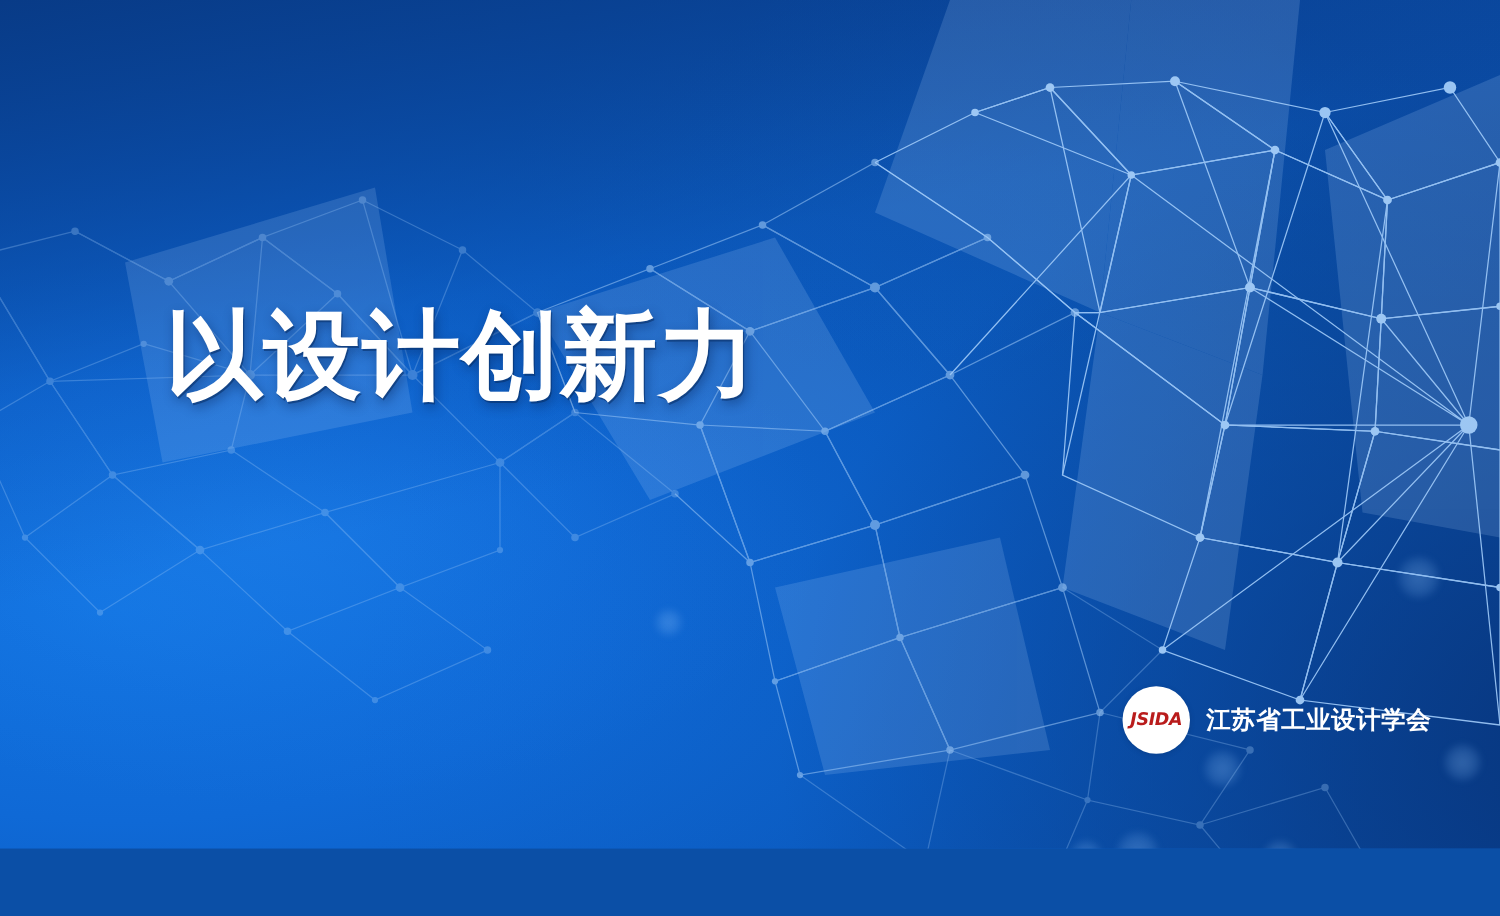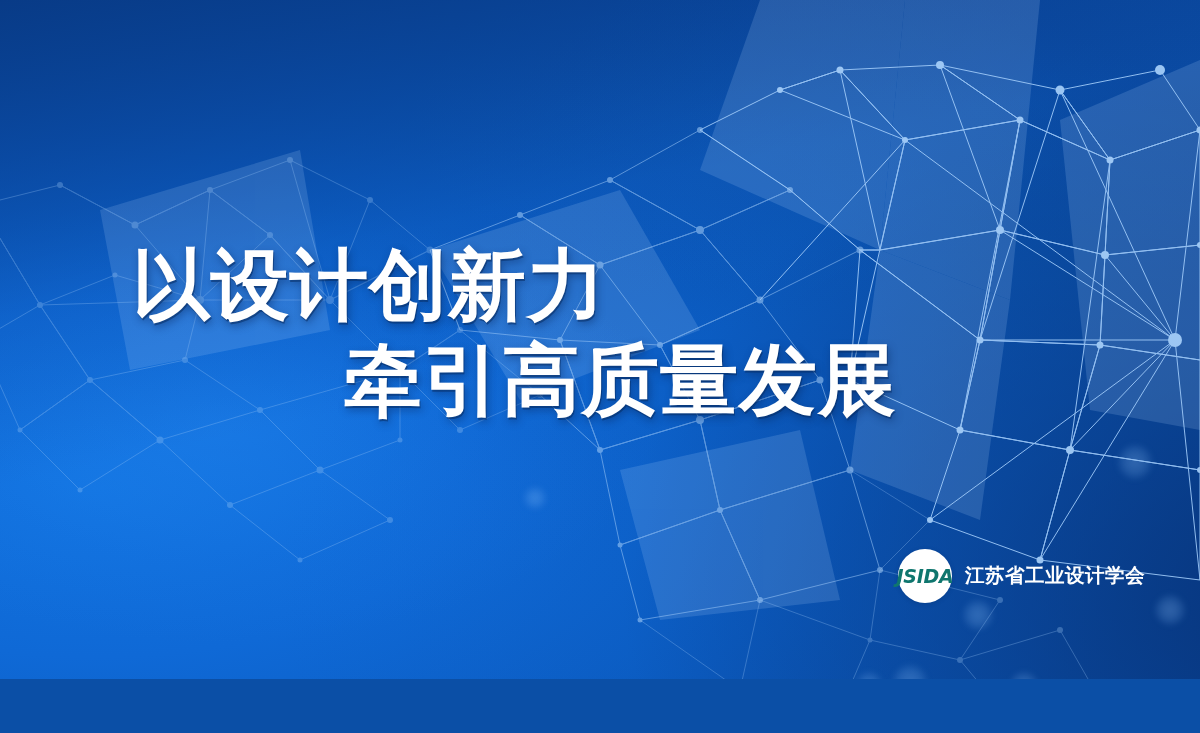--- a/index.html
+++ b/index.html
@@ -106,24 +106,24 @@
     height: 54px;
     border-radius: 50%;
     background: #ffffff;
     display: flex;
     align-items: center;
     justify-content: center;
     flex: none;
     box-shadow: 0 1px 4px rgba(5,35,85,0.25);
   }
   .logo-mark-text {
-    color: #0f766e;
+    color: #b91c1c;
     font-family: "DejaVu Sans", "Liberation Sans", sans-serif;
     font-weight: 700;
-    font-size: 19px;
+    font-size: 14px;
     letter-spacing: -0.3px;
     font-style: italic;
   }
   .logo-words { display: flex; flex-direction: column; gap: 16px; }
   .logo-cn {
     color: #ffffff;
     font-family: "DejaVu Sans", "Liberation Sans", sans-serif;
     font-weight: 700;
     font-size: 19.5px;
     letter-spacing: 0.5px;
@@ -297,21 +297,20 @@
   <div class="bokeh" style="left:893px; top:665px; width:34px; height:34px;"></div>
   <div class="bokeh" style="left:856px; top:672px; width:26px; height:26px;"></div>
   <div class="bokeh" style="left:1010px; top:672px; width:28px; height:28px;"></div>
 
   <div class="bokeh" style="left:1118px; top:445px; width:34px; height:34px;"></div>
   <div class="bokeh" style="left:1155px; top:595px; width:30px; height:30px;"></div>
   <div class="bokeh" style="left:524px; top:487px; width:22px; height:22px;"></div>
 
   <div class="title-block">
     <div class="title-line title-line-1">以设计创新力</div>
-    <div class="title-line title-line-2">牵引高质量发展</div>
   </div>
 
   <div class="logo-lockup">
     <div class="logo-mark">
       <span class="logo-mark-text">JSIDA</span>
     </div>
     <div class="logo-words">
       <div class="logo-cn">江苏省工业设计学会</div>
     </div>
   </div>

